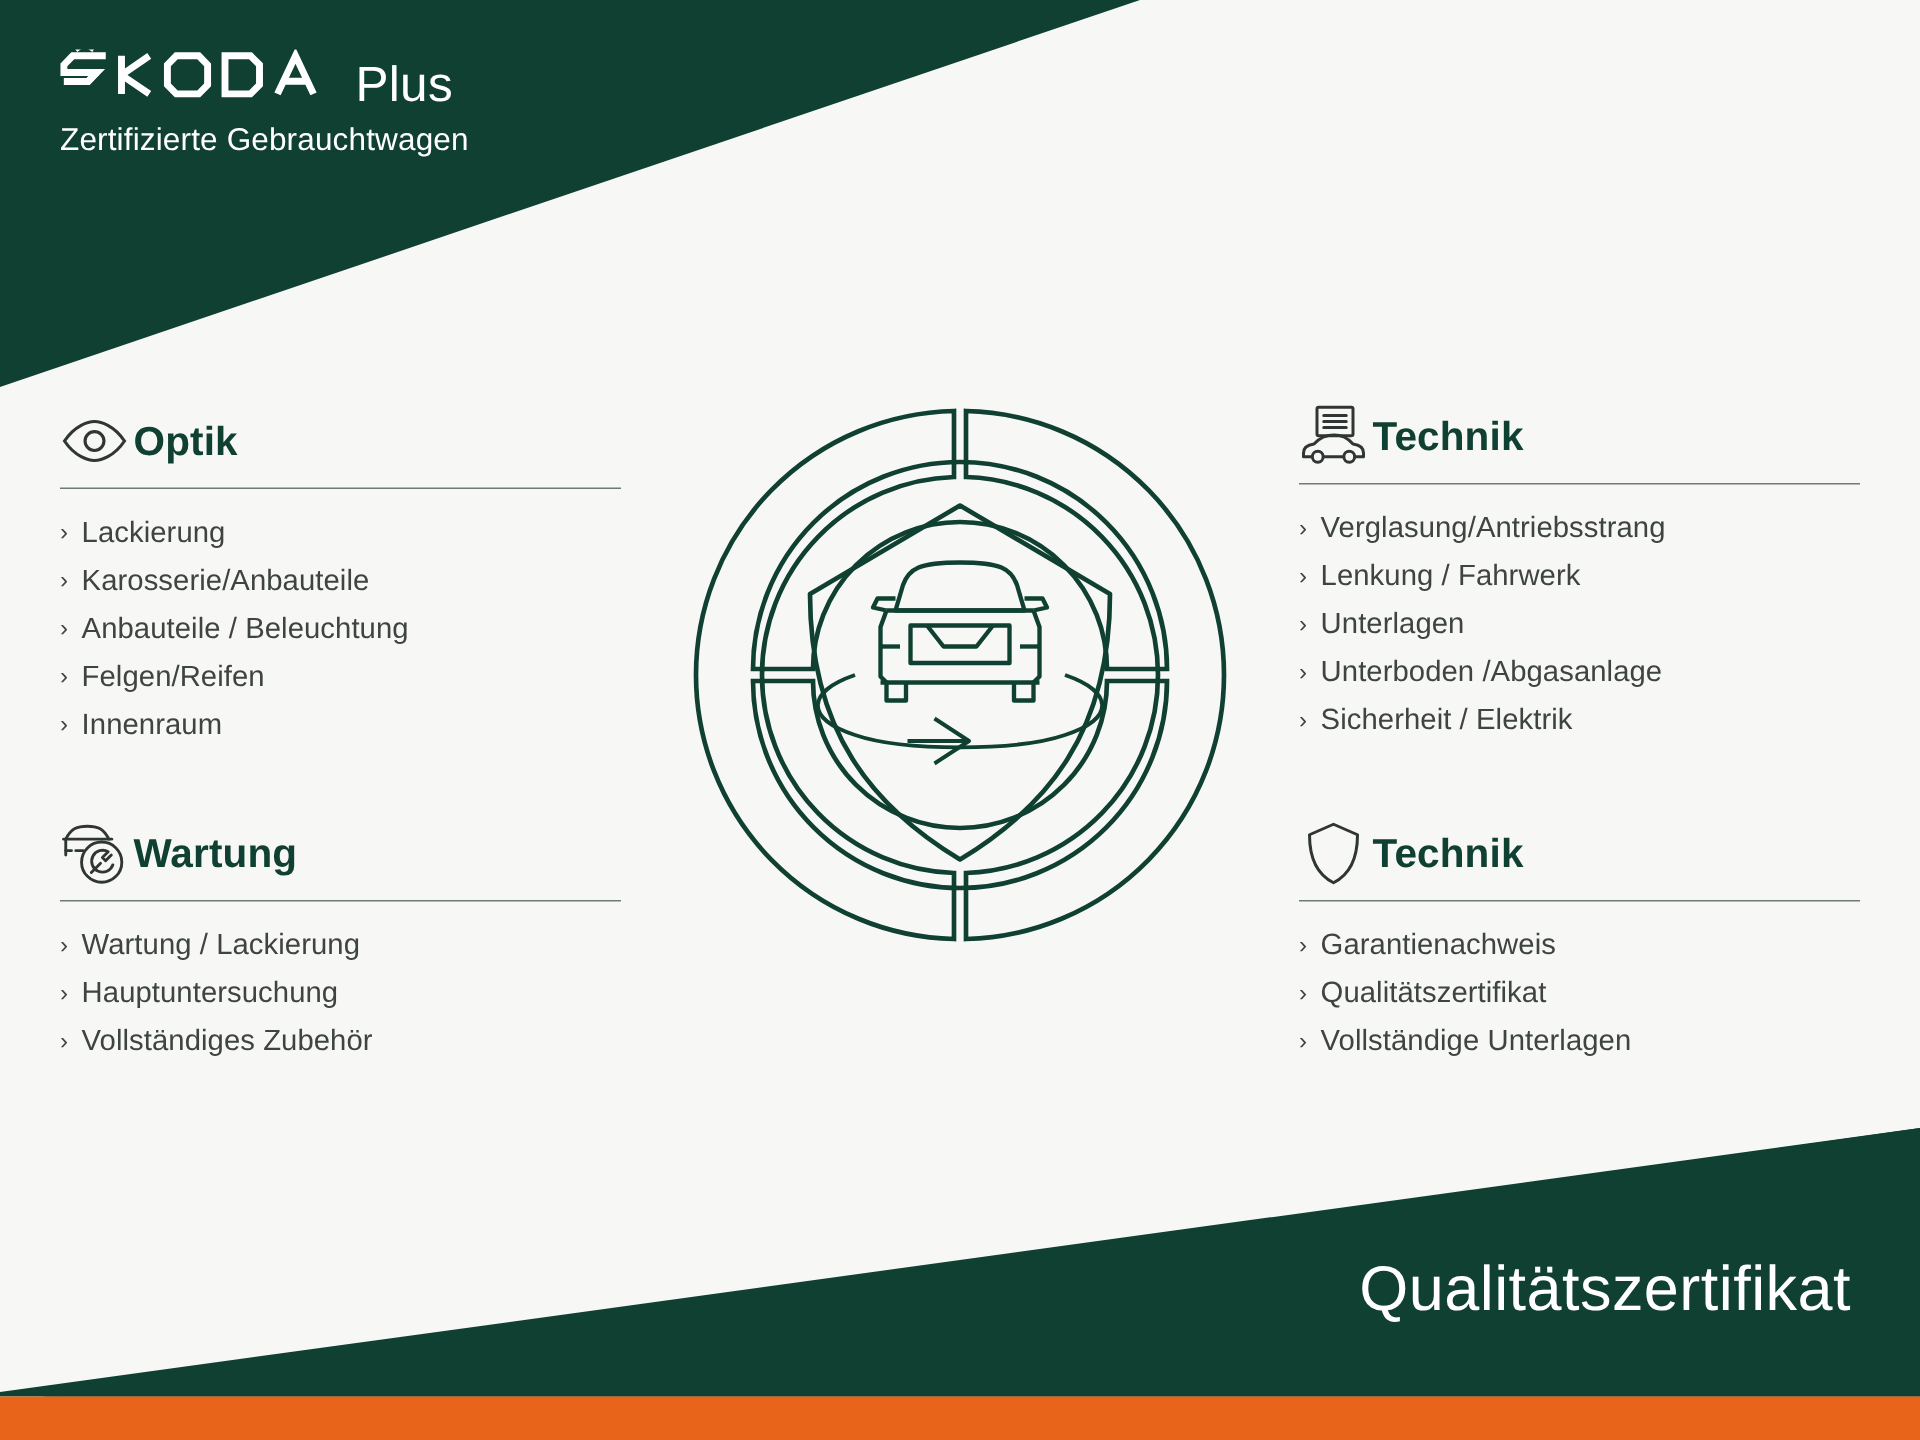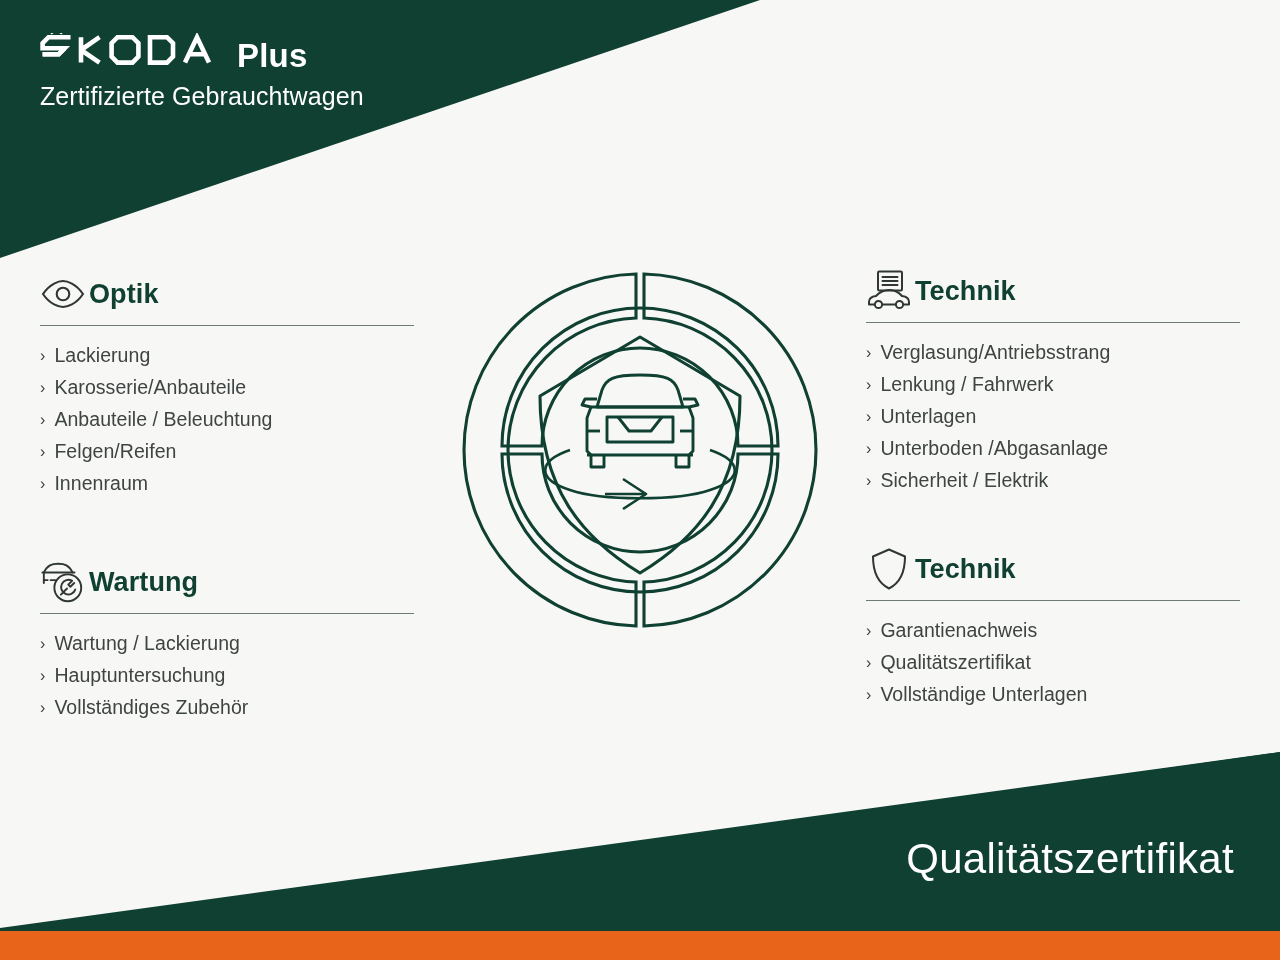--- a/index.html
+++ b/index.html
@@ -41,44 +41,44 @@
     display: flex;
     align-items: baseline;
     gap: 11px;
     height: 42px;
   }
   .brand-wordmark {
     display: block;
   }
   .brand-plus {
     font-size: 33px;
-    font-weight: 700;
+    font-weight: 400;
     letter-spacing: 0.2px;
     line-height: 1;
     color: #ffffff;
   }
   .brand-sub {
     margin-top: 7px;
-    font-size: 25px;
+    font-size: 21px;
     font-weight: 400;
     letter-spacing: 0.1px;
     color: #ffffff;
     line-height: 1.15;
   }
 
   
   .col {
     position: absolute;
     width: 374px;
   }
   .col-left  { left: 40px; }
   .col-right { left: 866px; }
 
   .block-optik    { top: 268px; }
-  .block-wartung  { top: 556px; text-align: right; }
+  .block-wartung  { top: 543px; text-align: right; }
   .block-technik  { top: 265px; }
   .block-garantie { top: 543px; }
 
   .block-head {
     display: flex;
     align-items: center;
     gap: 3px;
     height: 52px;
   }
   .block-icon {

